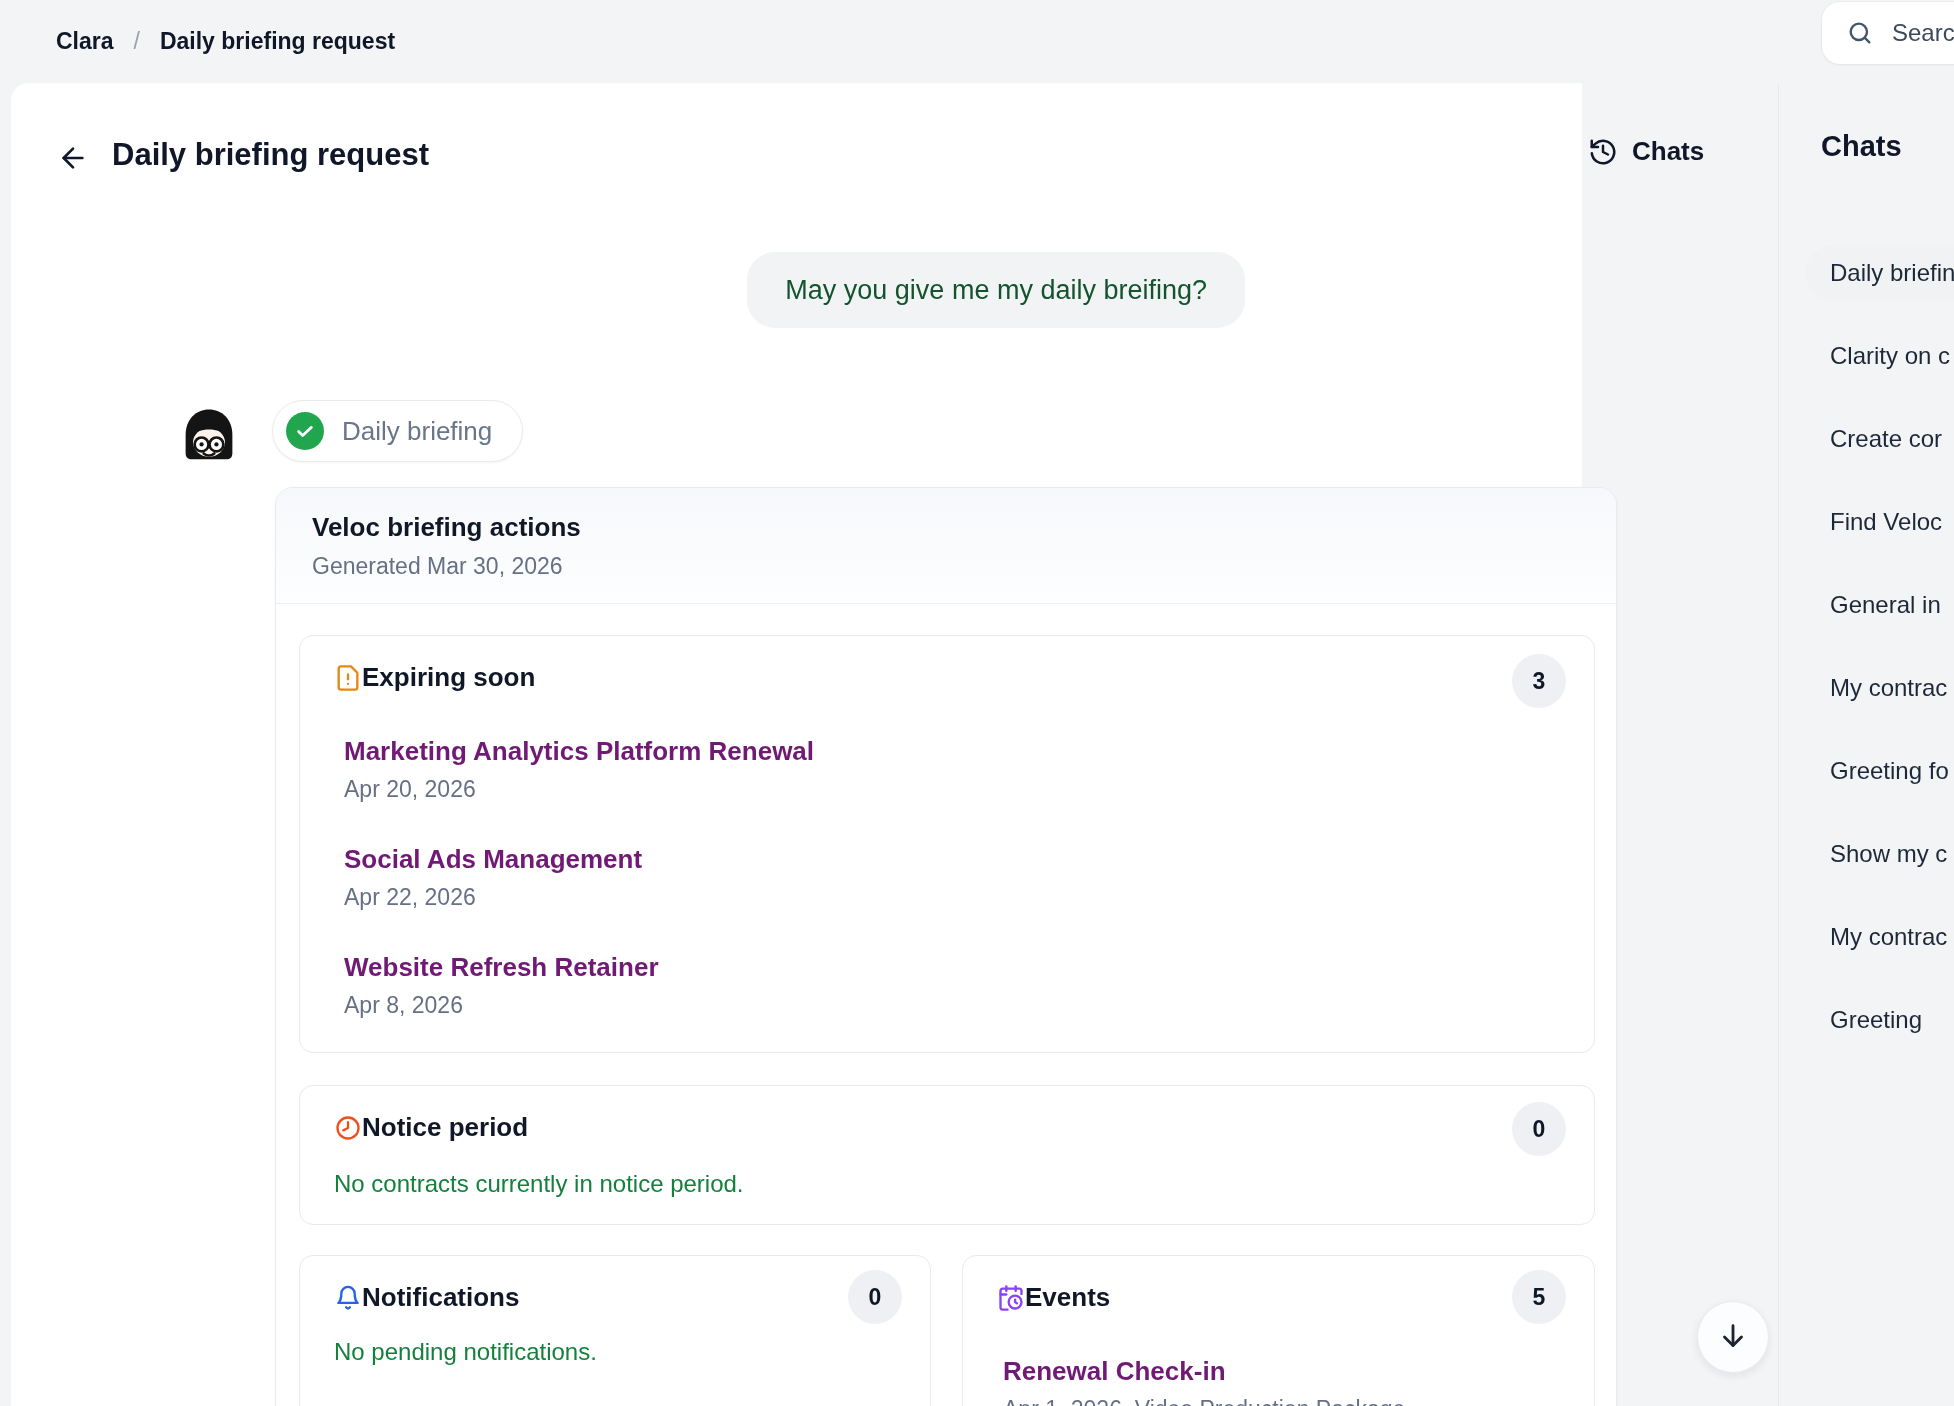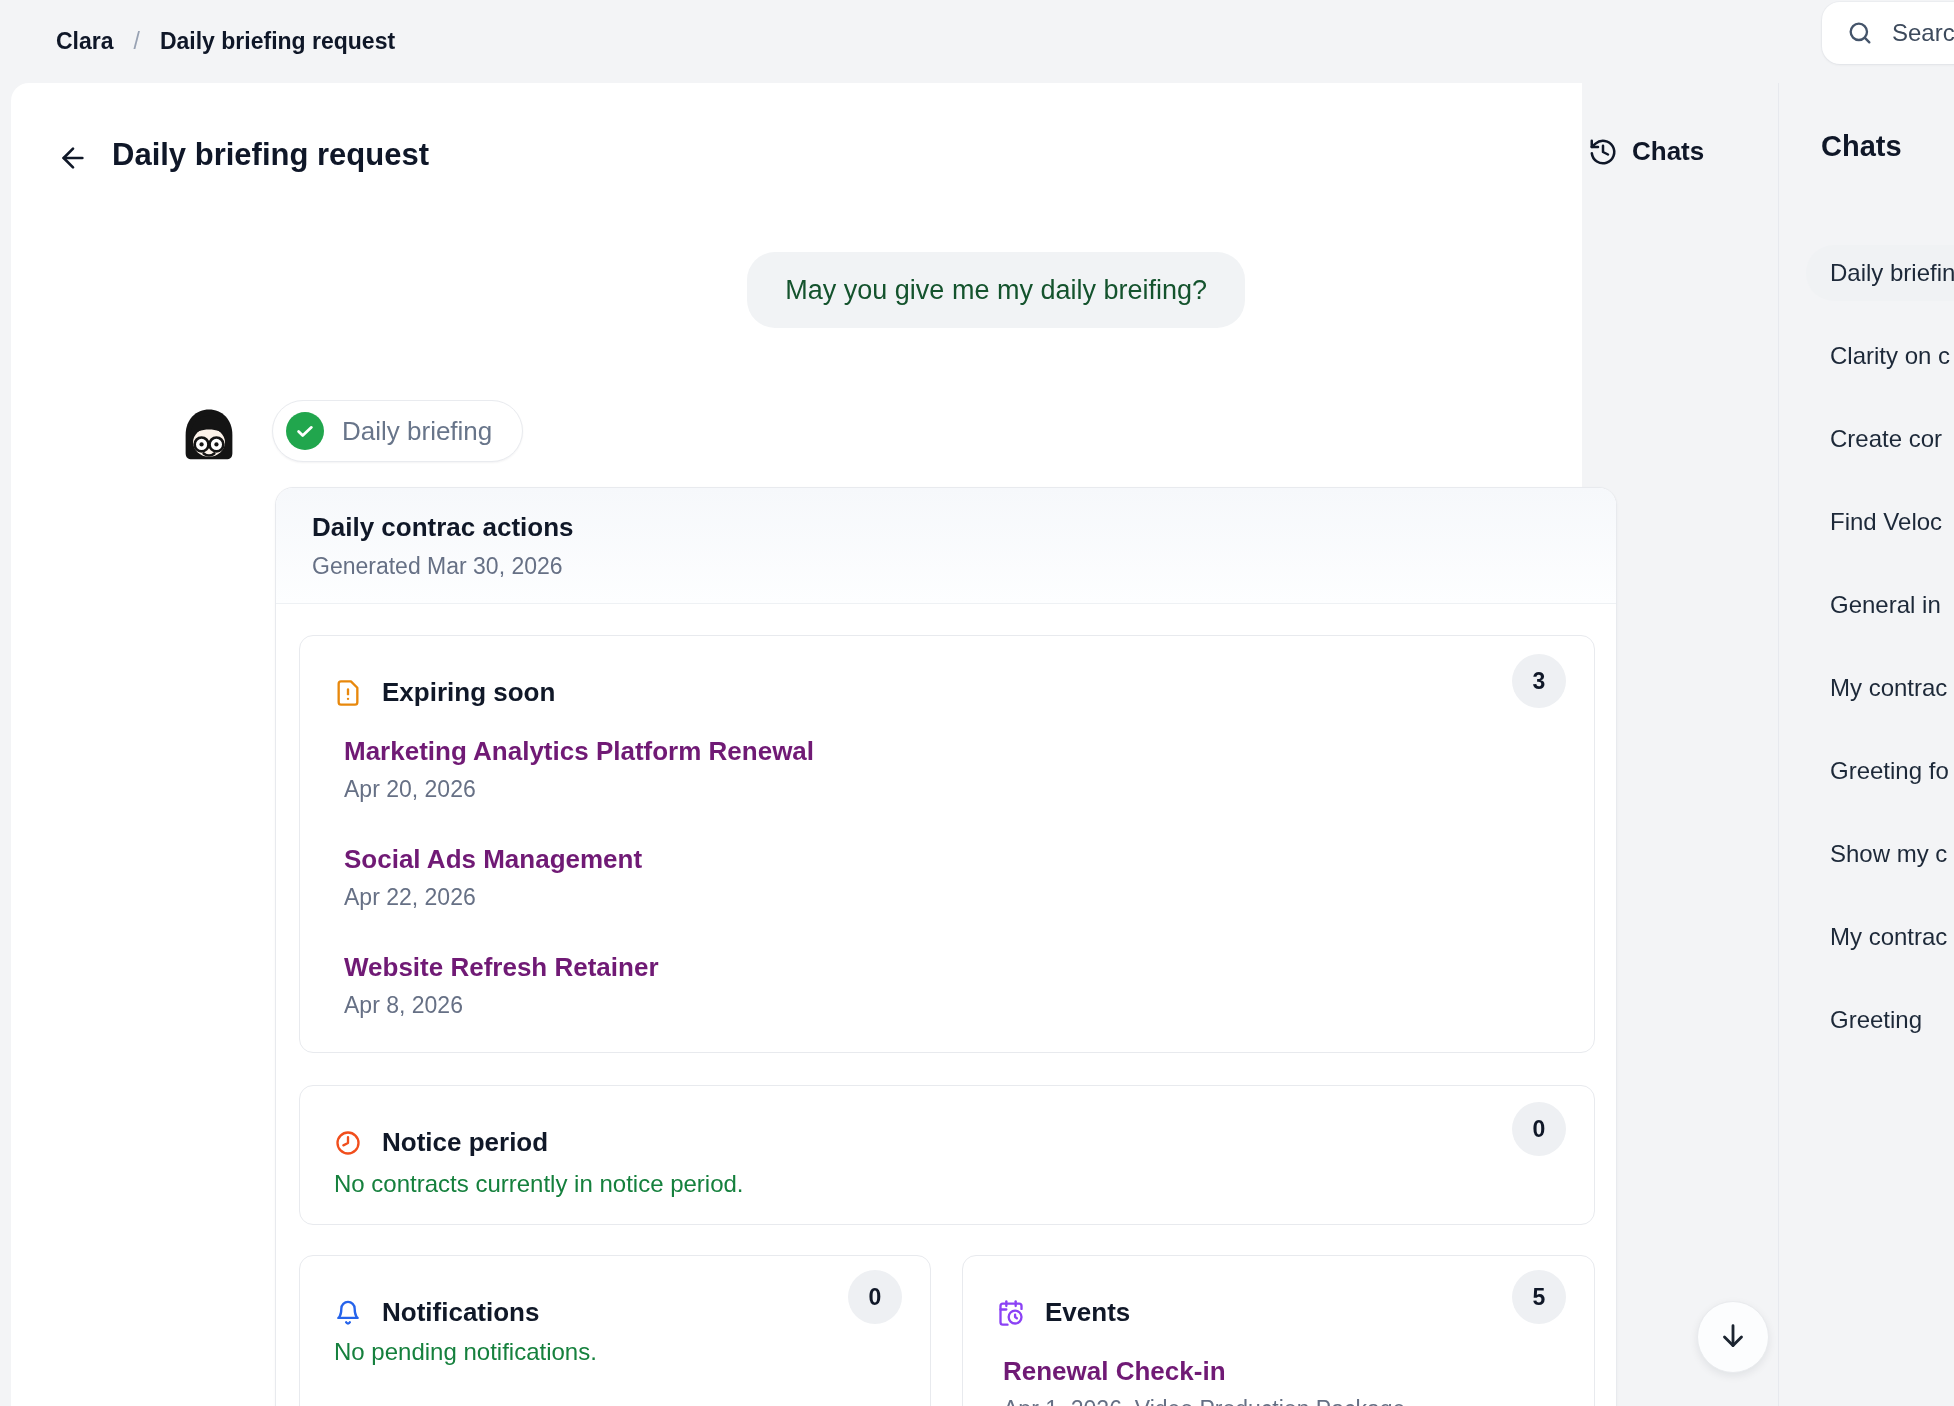--- a/index.html
+++ b/index.html
@@ -51,21 +51,21 @@
     border-bottom:1px solid #eef1f4; border-radius:17px 17px 0 0; }
   .bcard-title { font-size:26px; font-weight:700; color:#101828; }
   .bcard-sub { font-size:23px; color:#667085; margin-top:10px; }
 
   .section { position:absolute; background:#fff; border:1px solid #e8eaee; border-radius:14px; }
   #sec-expiring { left:299px; top:635px; width:1296px; height:418px; }
   #sec-notice { left:299px; top:1085px; width:1296px; height:140px; }
   #card-notifications { left:299px; top:1255px; width:632px; height:220px; }
   #card-events { left:962px; top:1255px; width:633px; height:220px; }
 
-  .sec-head { position:absolute; left:34px; top:41px; display:flex; align-items:center; gap:20px; }
+  .sec-head { position:absolute; left:34px; top:26px; display:flex; align-items:center; gap:0; }
   .sec-head svg { width:28px; height:28px; }
   .sec-title { font-size:26px; font-weight:600; color:#101828; }
   .ic-orange { color:#e8880c; }
   .ic-red { color:#f14e1c; }
   .ic-blue { color:#2563eb; }
   .ic-purple { color:#8b42f5; }
 
   .badge { position:absolute; right:28px; top:18px; min-width:54px; height:54px; padding:0 10px; border-radius:27px;
     background:#eef0f3; display:flex; align-items:center; justify-content:center; font-size:23px; font-weight:600; color:#101828; }
   .badge.sm-top { top:14px; }
@@ -145,21 +145,21 @@
     <span class="chip-check">
       <svg viewBox="0 0 24 24" fill="none" stroke="#ffffff" stroke-width="3" stroke-linecap="round" stroke-linejoin="round">
         <path d="M5 12.5l4.5 4.5L19 8"></path>
       </svg>
     </span>
     <span class="chip-label">Daily briefing</span>
   </div>
 
   <div class="bcard">
     <div class="bcard-header">
-      <div class="bcard-title">Daily contrac actions</div>
+      <div class="bcard-title">Veloc briefing actions</div>
       <div class="bcard-sub">Generated Mar 30, 2026</div>
     </div>
   </div>
 
   <div class="section" id="sec-expiring">
     <div class="sec-head">
       <svg viewBox="0 0 24 24" class="stroke-ic ic-orange">
         <path d="M14.5 2H6a2 2 0 0 0-2 2v16a2 2 0 0 0 2 2h12a2 2 0 0 0 2-2V7.5z"></path>
         <path d="M12 9v4"></path>
           <path d="M12 17h.01"></path>

